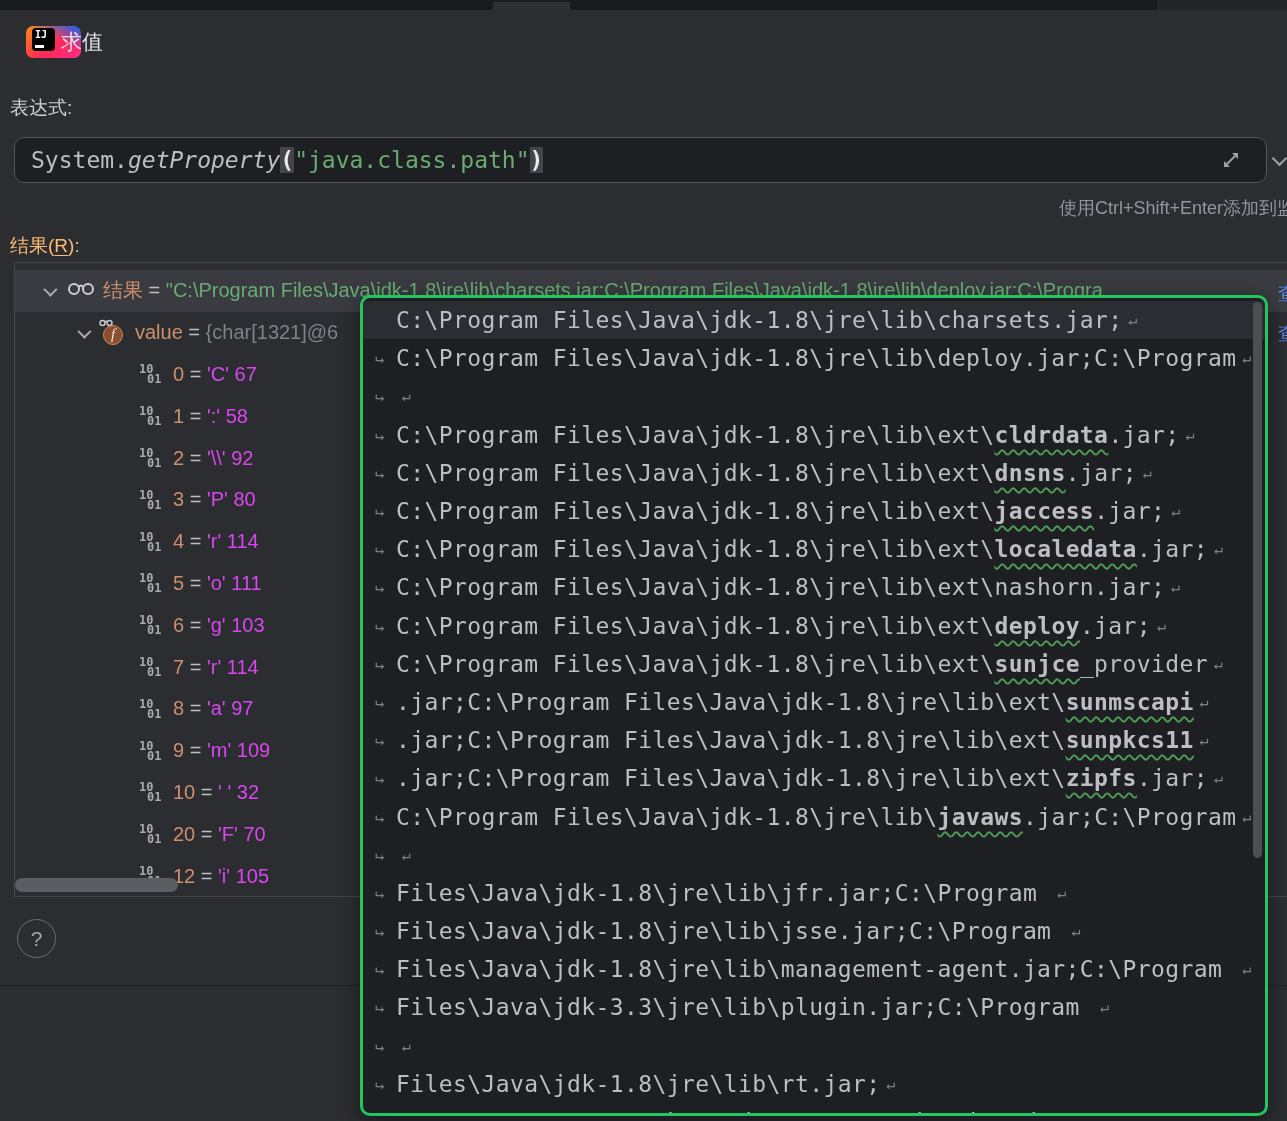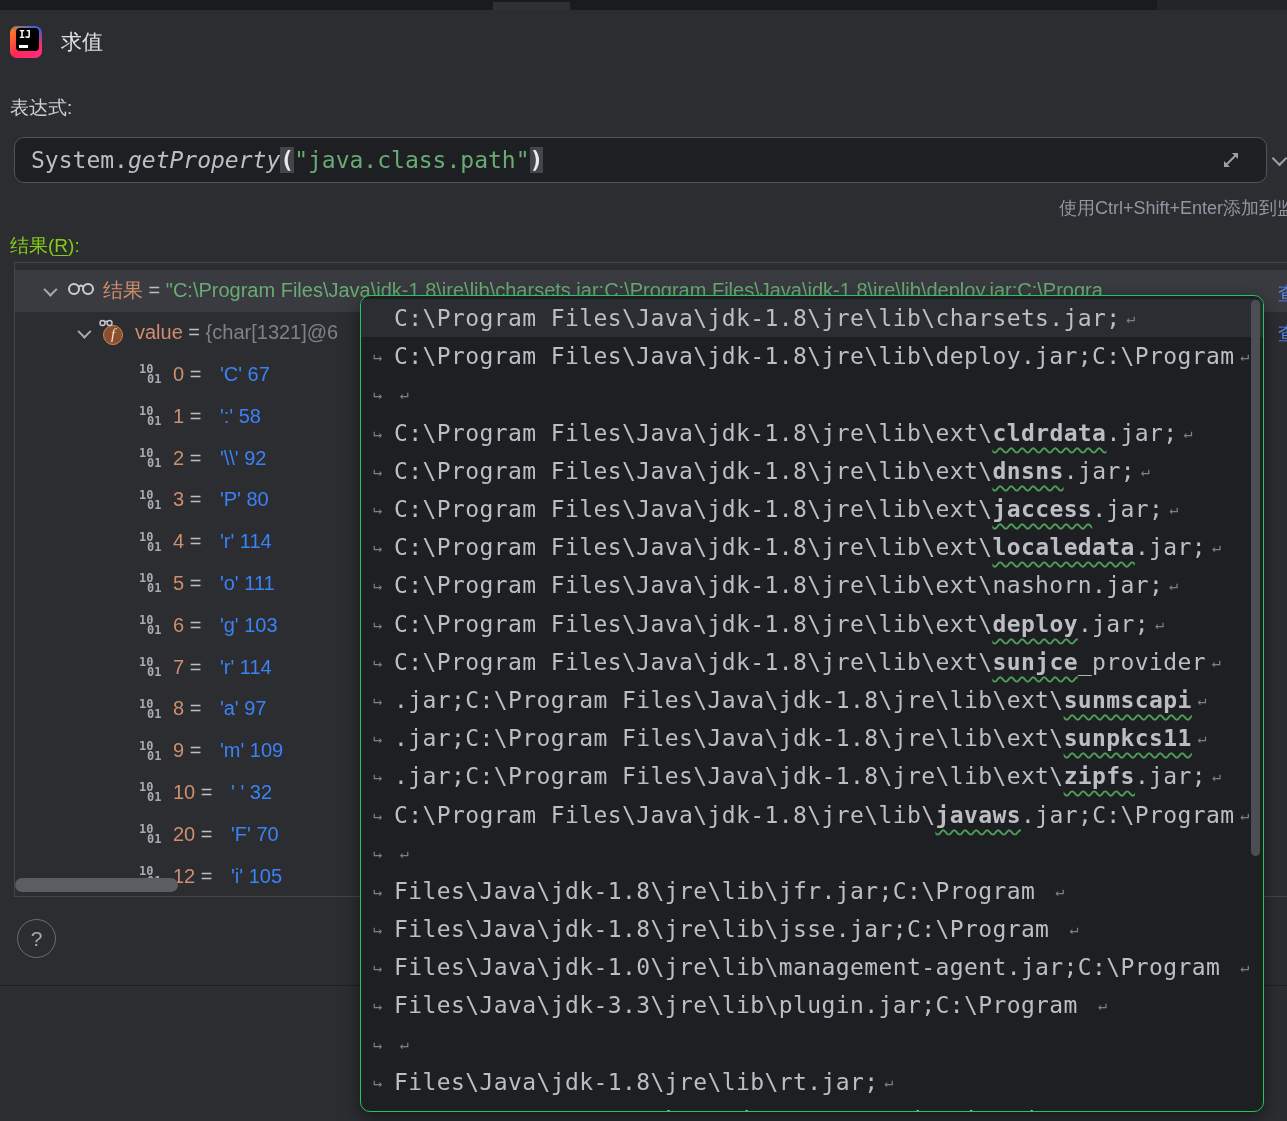--- a/index.html
+++ b/index.html
@@ -10,30 +10,30 @@
     color:#BCBEC4;
   }
   .mono{font-family:"DejaVu Sans Mono","Liberation Mono",monospace;}
 
   
   .topbar{position:absolute;left:0;top:0;width:1287px;height:10px;background:#1A1B1E;}
   .topbar-seg{position:absolute;left:493px;top:2px;width:77px;height:8px;background:#2E3034;}
   .topbar-seg2{position:absolute;left:1157px;top:0;width:130px;height:10px;background:#232528;}
 
   
-  .logo{position:absolute;left:10px;top:26px;width:32px;height:32px;border-radius:7px;
+  .logo{position:absolute;left:26px;top:26px;width:55px;height:32px;border-radius:7px;
     background:linear-gradient(205deg,#0a6cff 0%,rgba(10,108,255,0) 42%),
                linear-gradient(140deg,#fc801d 8%,#fe2857 55%,#ff2d87 100%);}
   .logo-inner{position:absolute;left:6px;top:2px;width:23px;height:23px;background:#000;border-radius:4px;}
   .logo-ij{position:absolute;left:3px;top:1px;color:#fff;font-size:10px;font-weight:bold;letter-spacing:0;}
   .logo-bar{position:absolute;left:3px;top:17px;width:9px;height:2.5px;background:#fff;}
   .win-title{position:absolute;left:61px;top:28px;font-size:21px;color:#DFE1E5;}
 
   .label-expr{position:absolute;left:10px;top:95px;font-size:19px;color:#CED0D6;}
-  .label-result{position:absolute;left:10px;top:233px;font-size:19px;color:#84cc16;}
+  .label-result{position:absolute;left:10px;top:233px;font-size:19px;color:#fdba74;}
   .label-result u{text-decoration:underline;text-underline-offset:3px;}
 
   
   .expr-field{position:absolute;left:14px;top:137px;width:1251px;height:44px;
     background:#1E1F22;border:1.5px solid #51545A;border-radius:10px;}
   .expr-code{position:absolute;left:16px;top:9px;font-size:23px;color:#BCBEC4;white-space:pre;}
   .expr-code .method{font-style:italic;}
   .expr-code .brace{background:#43454A;color:#E8EAED;font-weight:bold;}
   .expr-code .string{color:#6AAB73;}
   .expand-icon{position:absolute;right:22px;top:9px;width:26px;height:26px;cursor:pointer;}
@@ -47,42 +47,42 @@
     border:1px solid #43454A;background:#2B2D30;overflow:hidden;}
   .tree-body{position:absolute;left:0;top:7px;width:100%;}
   .trow{height:41.8px;display:flex;align-items:center;font-size:20px;white-space:pre;}
   .trow.sel{background:#393B40;}
   .trow .tchev{width:16px;display:flex;justify-content:center;margin-right:10px;}
   .tchev .chev{width:8px;height:8px;border-color:#A8ABB0;transform:rotate(45deg) translateY(-2px);}
   .c-name{color:#CF8E6D;}
   .c-eq{color:#BCBEC4;}
   .c-green{color:#6AAB73;}
   .c-dim{color:#7E8289;}
-  .c-val{color:#3b82f6;margin-left:13px;}
+  .c-val{color:#d946ef;}
 
   .icon-glasses{width:28px;height:18px;margin-right:8px;flex:0 0 auto;}
   .icon-field{position:relative;width:24px;height:24px;margin-right:10px;flex:0 0 auto;}
   .icon-field .circle{position:absolute;left:2px;top:4px;width:18px;height:18px;border-radius:50%;
     background:#8A4F2E;border:1.5px solid #C98A5B;color:#F3E3D4;
     font-family:"Liberation Serif","DejaVu Serif",serif;font-style:italic;font-size:15px;
     display:flex;align-items:center;justify-content:center;}
   .icon-field .badge{position:absolute;left:-2px;top:-3px;width:14px;height:9px;}
   .icon-prim{display:flex;flex-direction:column;margin-right:8px;flex:0 0 auto;width:26px;
     font-family:"DejaVu Sans Mono",monospace;font-size:12px;font-weight:bold;color:#A8ABB0;line-height:10px;}
   .icon-prim span:last-child{margin-left:8px;}
 
   .hscroll{position:absolute;left:0px;bottom:4px;width:163px;height:14px;background:#5A5D62;border-radius:7px;}
 
   .help-btn{position:absolute;left:17px;top:919px;width:37px;height:37px;border-radius:50%;
     border:1.5px solid #6B6E75;color:#A6A9AF;font-size:21px;display:flex;align-items:center;justify-content:center;}
   .footer-line{position:absolute;left:0;top:985px;width:1287px;height:0;border-top:1.5px solid #1F2023;}
 
   
   .tooltip{position:absolute;left:360px;top:295px;width:902px;height:815px;
-    background:#1E1F22;border:1px solid #22c55e;border-radius:10px;overflow:hidden;z-index:5;
+    background:#1E1F22;border:3px solid #22c55e;border-radius:10px;overflow:hidden;z-index:5;
     box-shadow:0 6px 20px rgba(0,0,0,.45);}
   .tt-lines{position:absolute;left:0;top:3px;width:100%;}
   .tt-line{height:38.2px;display:flex;align-items:center;white-space:pre;
     font-family:"DejaVu Sans Mono","Liberation Mono",monospace;font-size:23px;letter-spacing:.4px;color:#BCBEC4;}
   .tt-line.hl{background:#2A2D31;}
   .tt-lead{width:33px;flex:0 0 auto;display:flex;justify-content:center;}
   .wrapg{font-size:15px;color:#7E8085;letter-spacing:0;}
   .wrapg.lead{transform:scaleX(-1);}
   .typo{text-decoration:underline wavy #4E9E58 1.5px;text-underline-offset:6px;font-weight:bold;}
   .tt-trail{margin-left:6px;}
@@ -169,20 +169,20 @@
       <div class="tt-line"><span class="tt-lead"><span class="wrapg lead">↵</span></span><span>C:\Program Files\Java\jdk-1.8\jre\lib\ext\nashorn.jar;</span><span class="wrapg tt-trail">↵</span></div>
       <div class="tt-line"><span class="tt-lead"><span class="wrapg lead">↵</span></span><span>C:\Program Files\Java\jdk-1.8\jre\lib\ext\</span><span class="typo">deploy</span><span>.jar;</span><span class="wrapg tt-trail">↵</span></div>
       <div class="tt-line"><span class="tt-lead"><span class="wrapg lead">↵</span></span><span>C:\Program Files\Java\jdk-1.8\jre\lib\ext\</span><span class="typo">sunjce</span><span>_provider</span><span class="wrapg tt-trail">↵</span></div>
       <div class="tt-line"><span class="tt-lead"><span class="wrapg lead">↵</span></span><span>.jar;C:\Program Files\Java\jdk-1.8\jre\lib\ext\</span><span class="typo">sunmscapi</span><span class="wrapg tt-trail">↵</span></div>
       <div class="tt-line"><span class="tt-lead"><span class="wrapg lead">↵</span></span><span>.jar;C:\Program Files\Java\jdk-1.8\jre\lib\ext\</span><span class="typo">sunpkcs11</span><span class="wrapg tt-trail">↵</span></div>
       <div class="tt-line"><span class="tt-lead"><span class="wrapg lead">↵</span></span><span>.jar;C:\Program Files\Java\jdk-1.8\jre\lib\ext\</span><span class="typo">zipfs</span><span>.jar;</span><span class="wrapg tt-trail">↵</span></div>
       <div class="tt-line"><span class="tt-lead"><span class="wrapg lead">↵</span></span><span>C:\Program Files\Java\jdk-1.8\jre\lib\</span><span class="typo">javaws</span><span>.jar;C:\Program</span><span class="wrapg tt-trail">↵</span></div>
       <div class="tt-line"><span class="tt-lead"><span class="wrapg lead">↵</span></span><span class="wrapg tt-trail">↵</span></div>
       <div class="tt-line"><span class="tt-lead"><span class="wrapg lead">↵</span></span><span>Files\Java\jdk-1.8\jre\lib\jfr.jar;C:\Program </span><span class="wrapg tt-trail">↵</span></div>
       <div class="tt-line"><span class="tt-lead"><span class="wrapg lead">↵</span></span><span>Files\Java\jdk-1.8\jre\lib\jsse.jar;C:\Program </span><span class="wrapg tt-trail">↵</span></div>
-      <div class="tt-line"><span class="tt-lead"><span class="wrapg lead">↵</span></span><span>Files\Java\jdk-1.0\jre\lib\management-agent.jar;C:\Program </span><span class="wrapg tt-trail">↵</span></div>
+      <div class="tt-line"><span class="tt-lead"><span class="wrapg lead">↵</span></span><span>Files\Java\jdk-1.8\jre\lib\management-agent.jar;C:\Program </span><span class="wrapg tt-trail">↵</span></div>
       <div class="tt-line"><span class="tt-lead"><span class="wrapg lead">↵</span></span><span>Files\Java\jdk-3.3\jre\lib\plugin.jar;C:\Program </span><span class="wrapg tt-trail">↵</span></div>
       <div class="tt-line"><span class="tt-lead"><span class="wrapg lead">↵</span></span><span class="wrapg tt-trail">↵</span></div>
       <div class="tt-line"><span class="tt-lead"><span class="wrapg lead">↵</span></span><span>Files\Java\jdk-1.8\jre\lib\rt.jar;</span><span class="wrapg tt-trail">↵</span></div>
       <div class="tt-line"><span class="tt-lead"><span class="wrapg lead">↵</span></span><span>C:\Users\Tester\Desktop\demo\out\production\demo;</span><span class="wrapg tt-trail">↵</span></div>
     </div>
   <div class="vscroll"></div>
 </div>
 
 </body></html>

